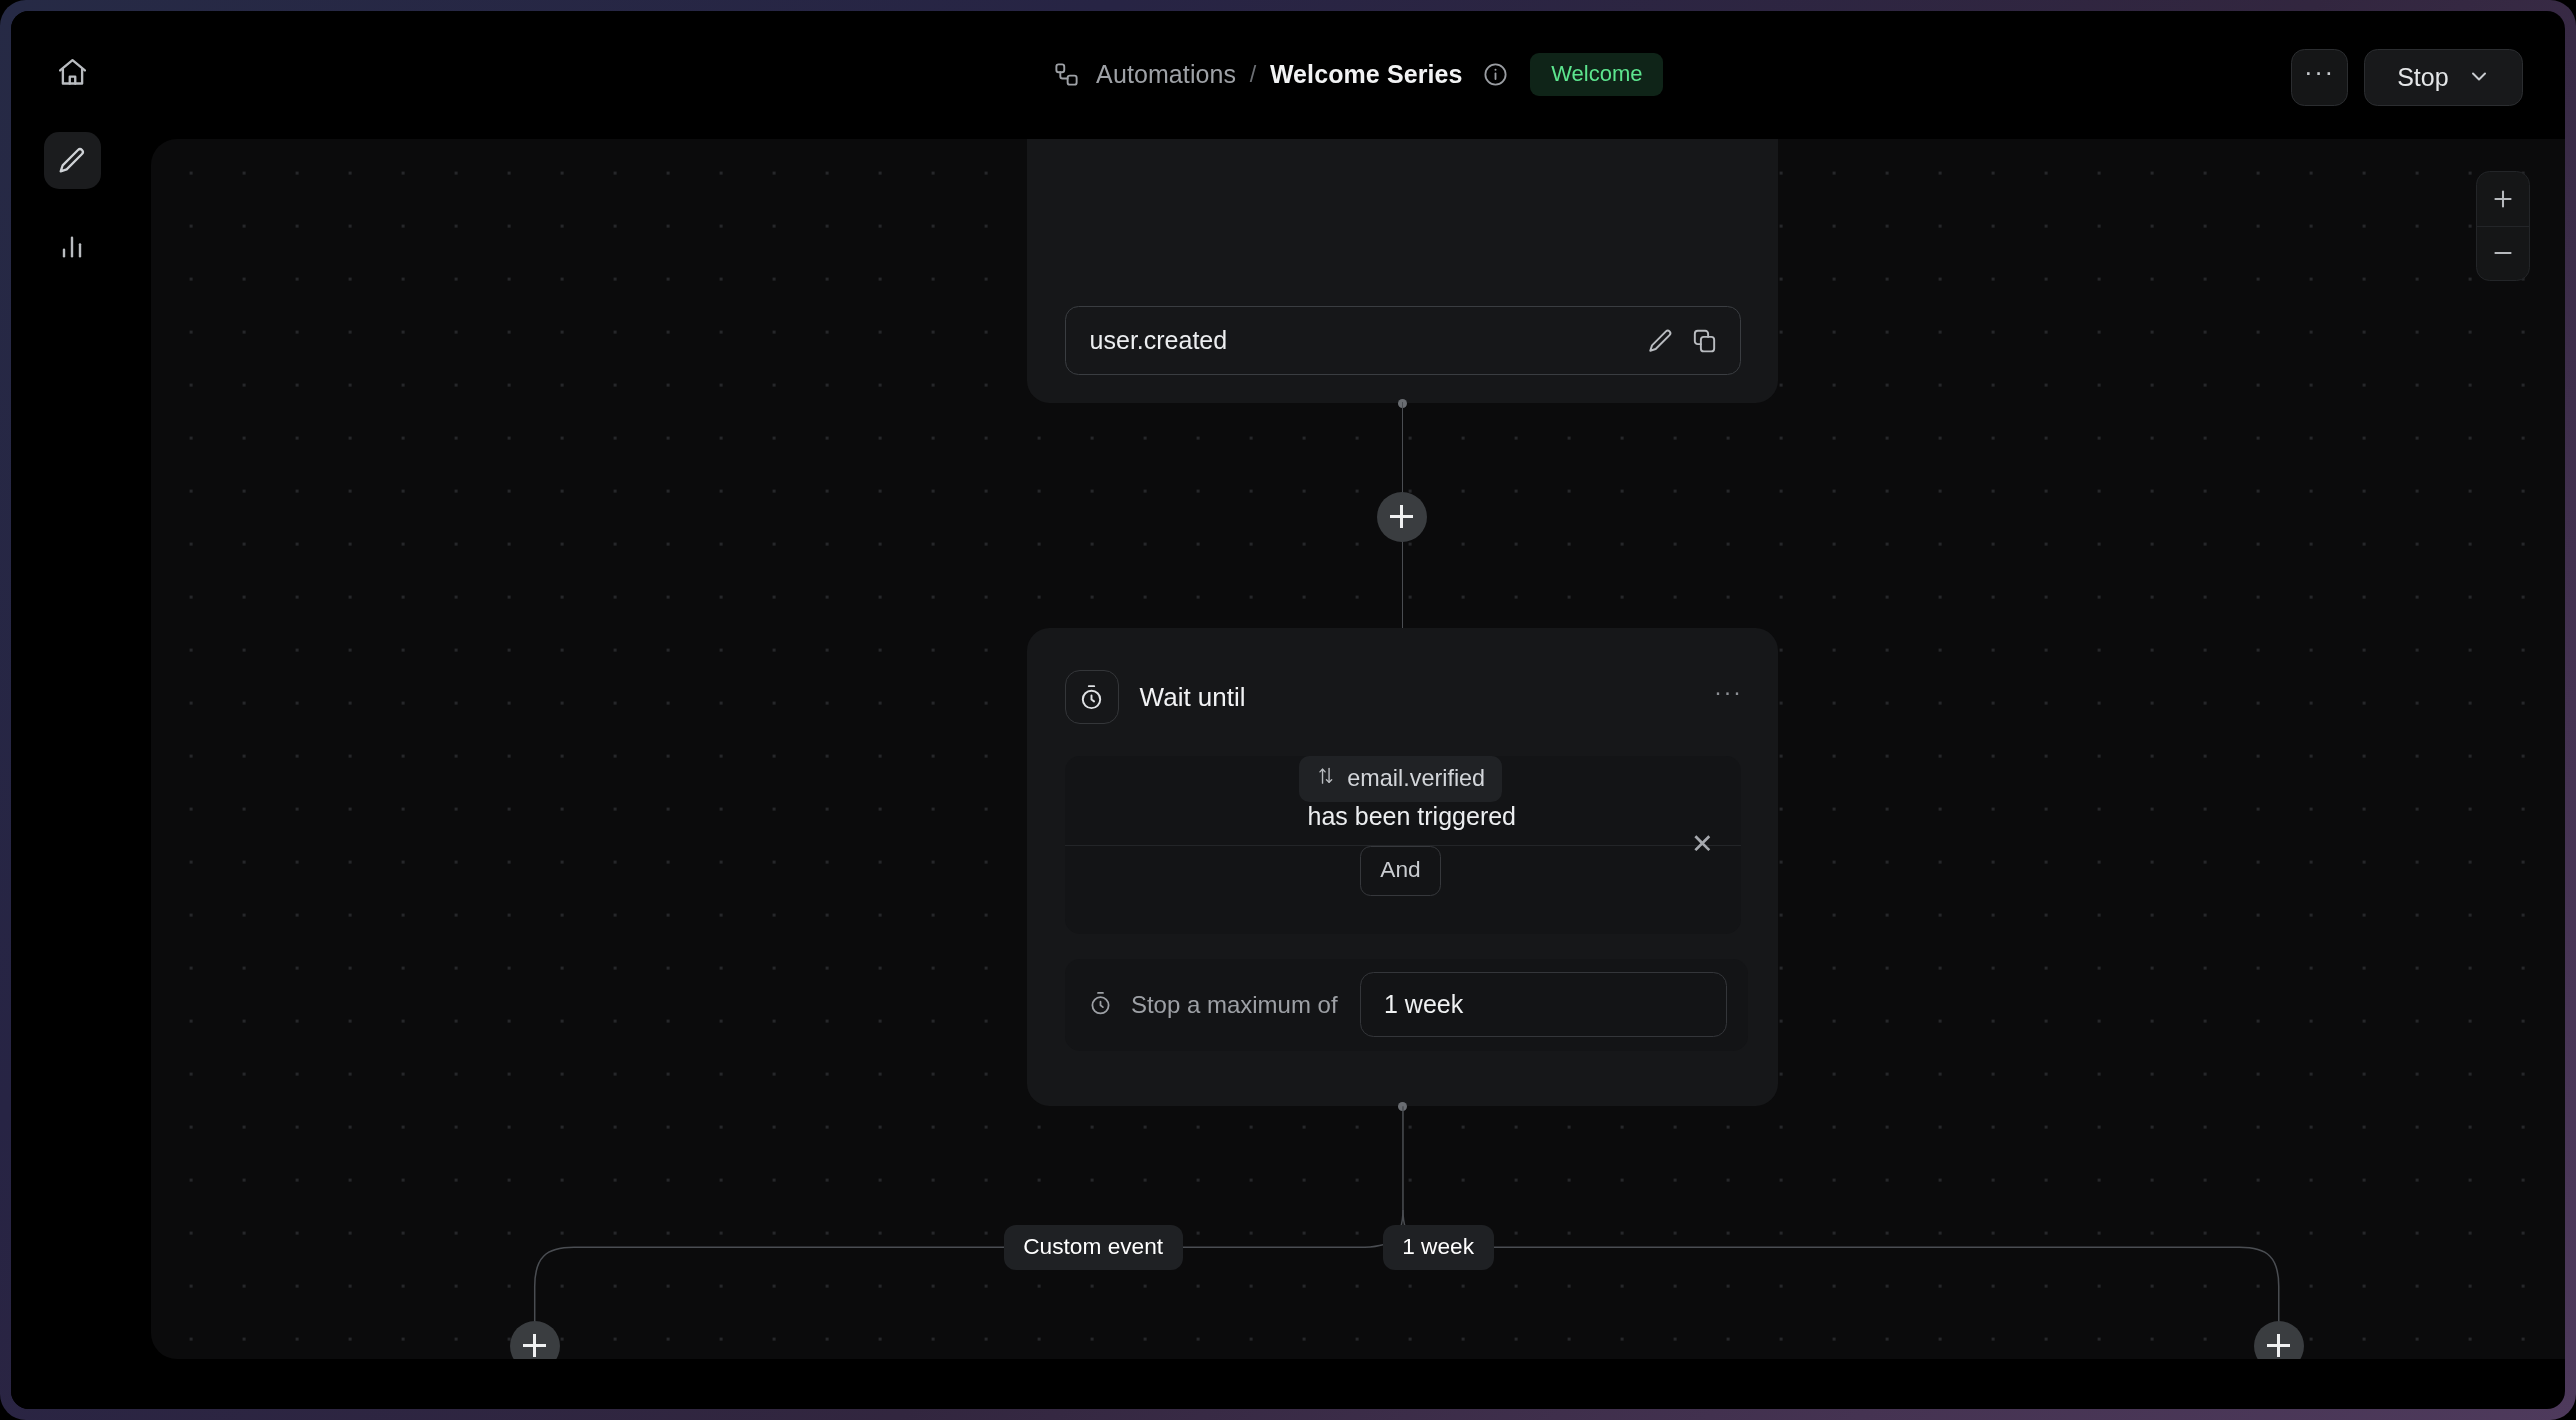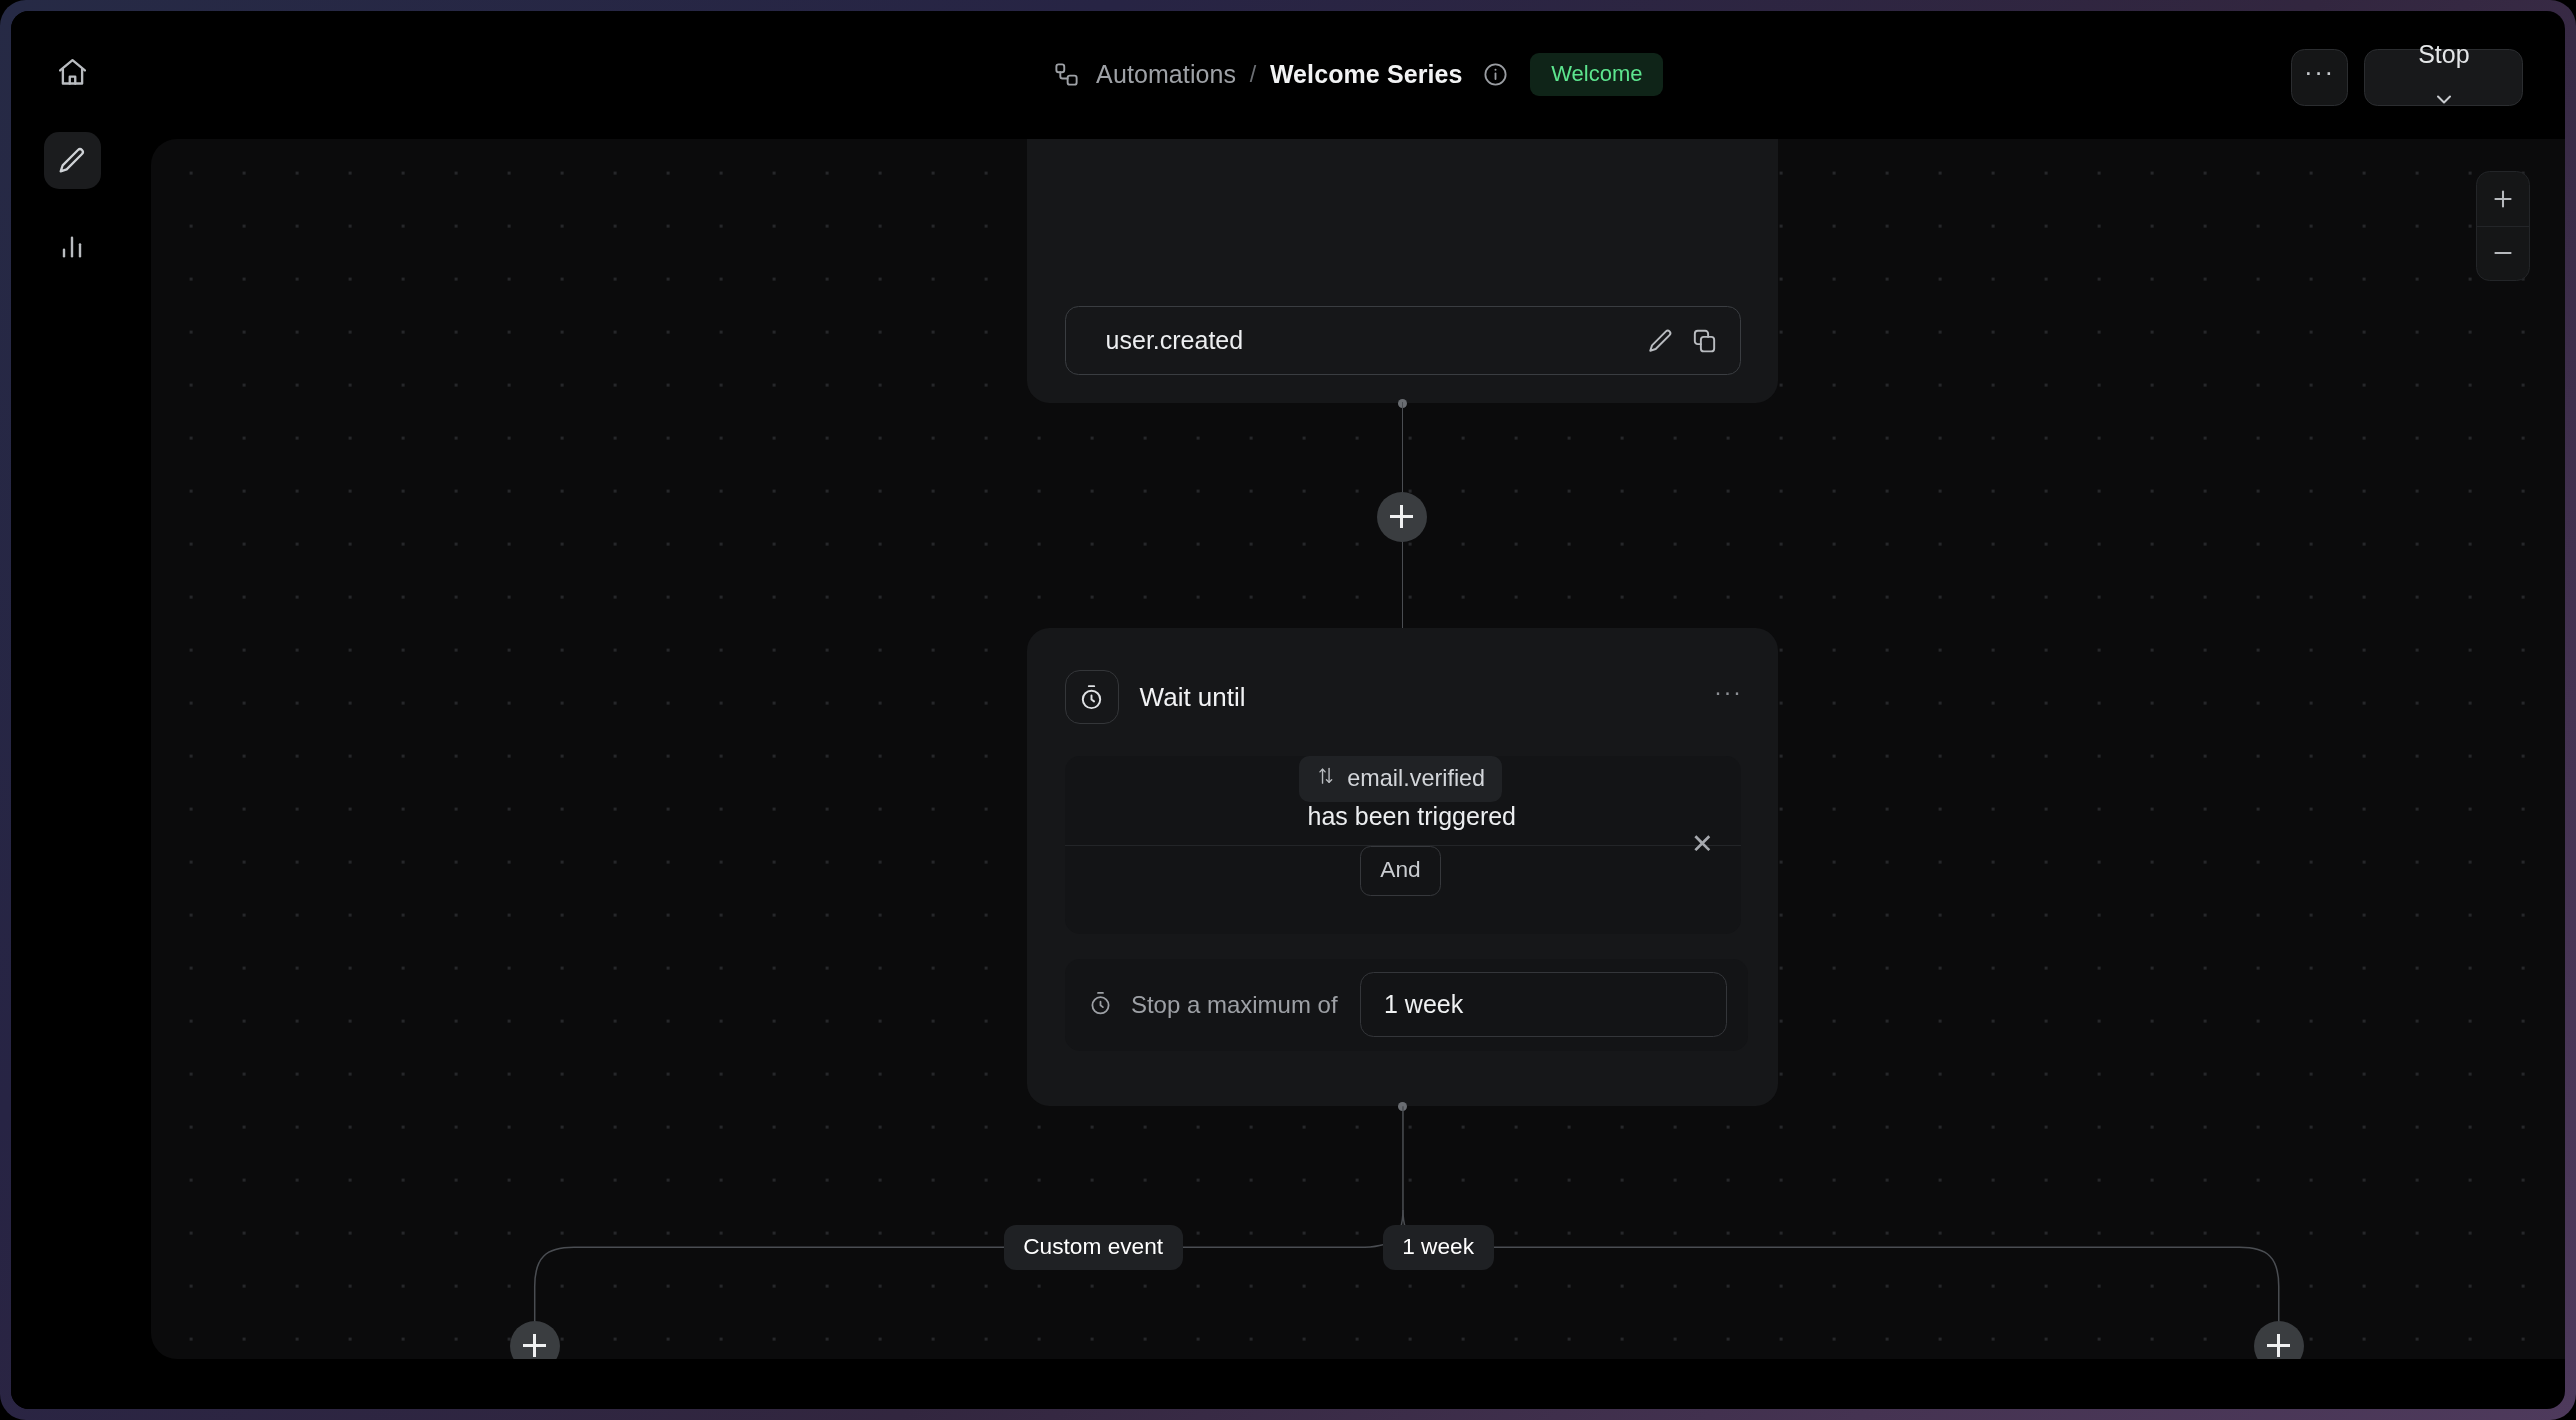--- a/index.html
+++ b/index.html
@@ -108,21 +108,20 @@
   .btn-stop {
     height: 57px;
     min-width: 159px;
     border-radius: 13.6px;
     background: #18191b;
     border: 0.8px solid #2b2d30;
     display: flex; align-items: center; justify-content: center;
     gap: 18px;
     padding: 0 26px;
     cursor: pointer;
-    flex-direction: column;
   }
   .btn-stop .lbl { font-size: 25px; color: #e4e6e8; }
 
   
   #canvas {
     position: absolute;
     left: 140px; top: 128px;
     right: 0; bottom: 50px;
     background-color: #0b0b0c;
     background-image: radial-gradient(#26272a 1.8px, transparent 1.8px);
@@ -165,21 +164,21 @@
     height: 299px;
     border-radius: 22.7px;
   }
   .trigger-field {
     position: absolute;
     left: 38px; top: 202px;
     width: 676px; height: 69px;
     border: 0.8px solid #3a3d41;
     border-radius: 13.6px;
     display: flex; align-items: center;
-    padding: 0 21px 0 40px;
+    padding: 0 21px 0 24px;
   }
   .trigger-field .val {
     font-size: 25px; color: #eceef0; flex: 1;
   }
   .tf-icon { margin-left: 15px; cursor: pointer; display: flex; align-items: center; }
 
   #wait-node {
     left: 876px;
     top: 489px;
     width: 751px;

